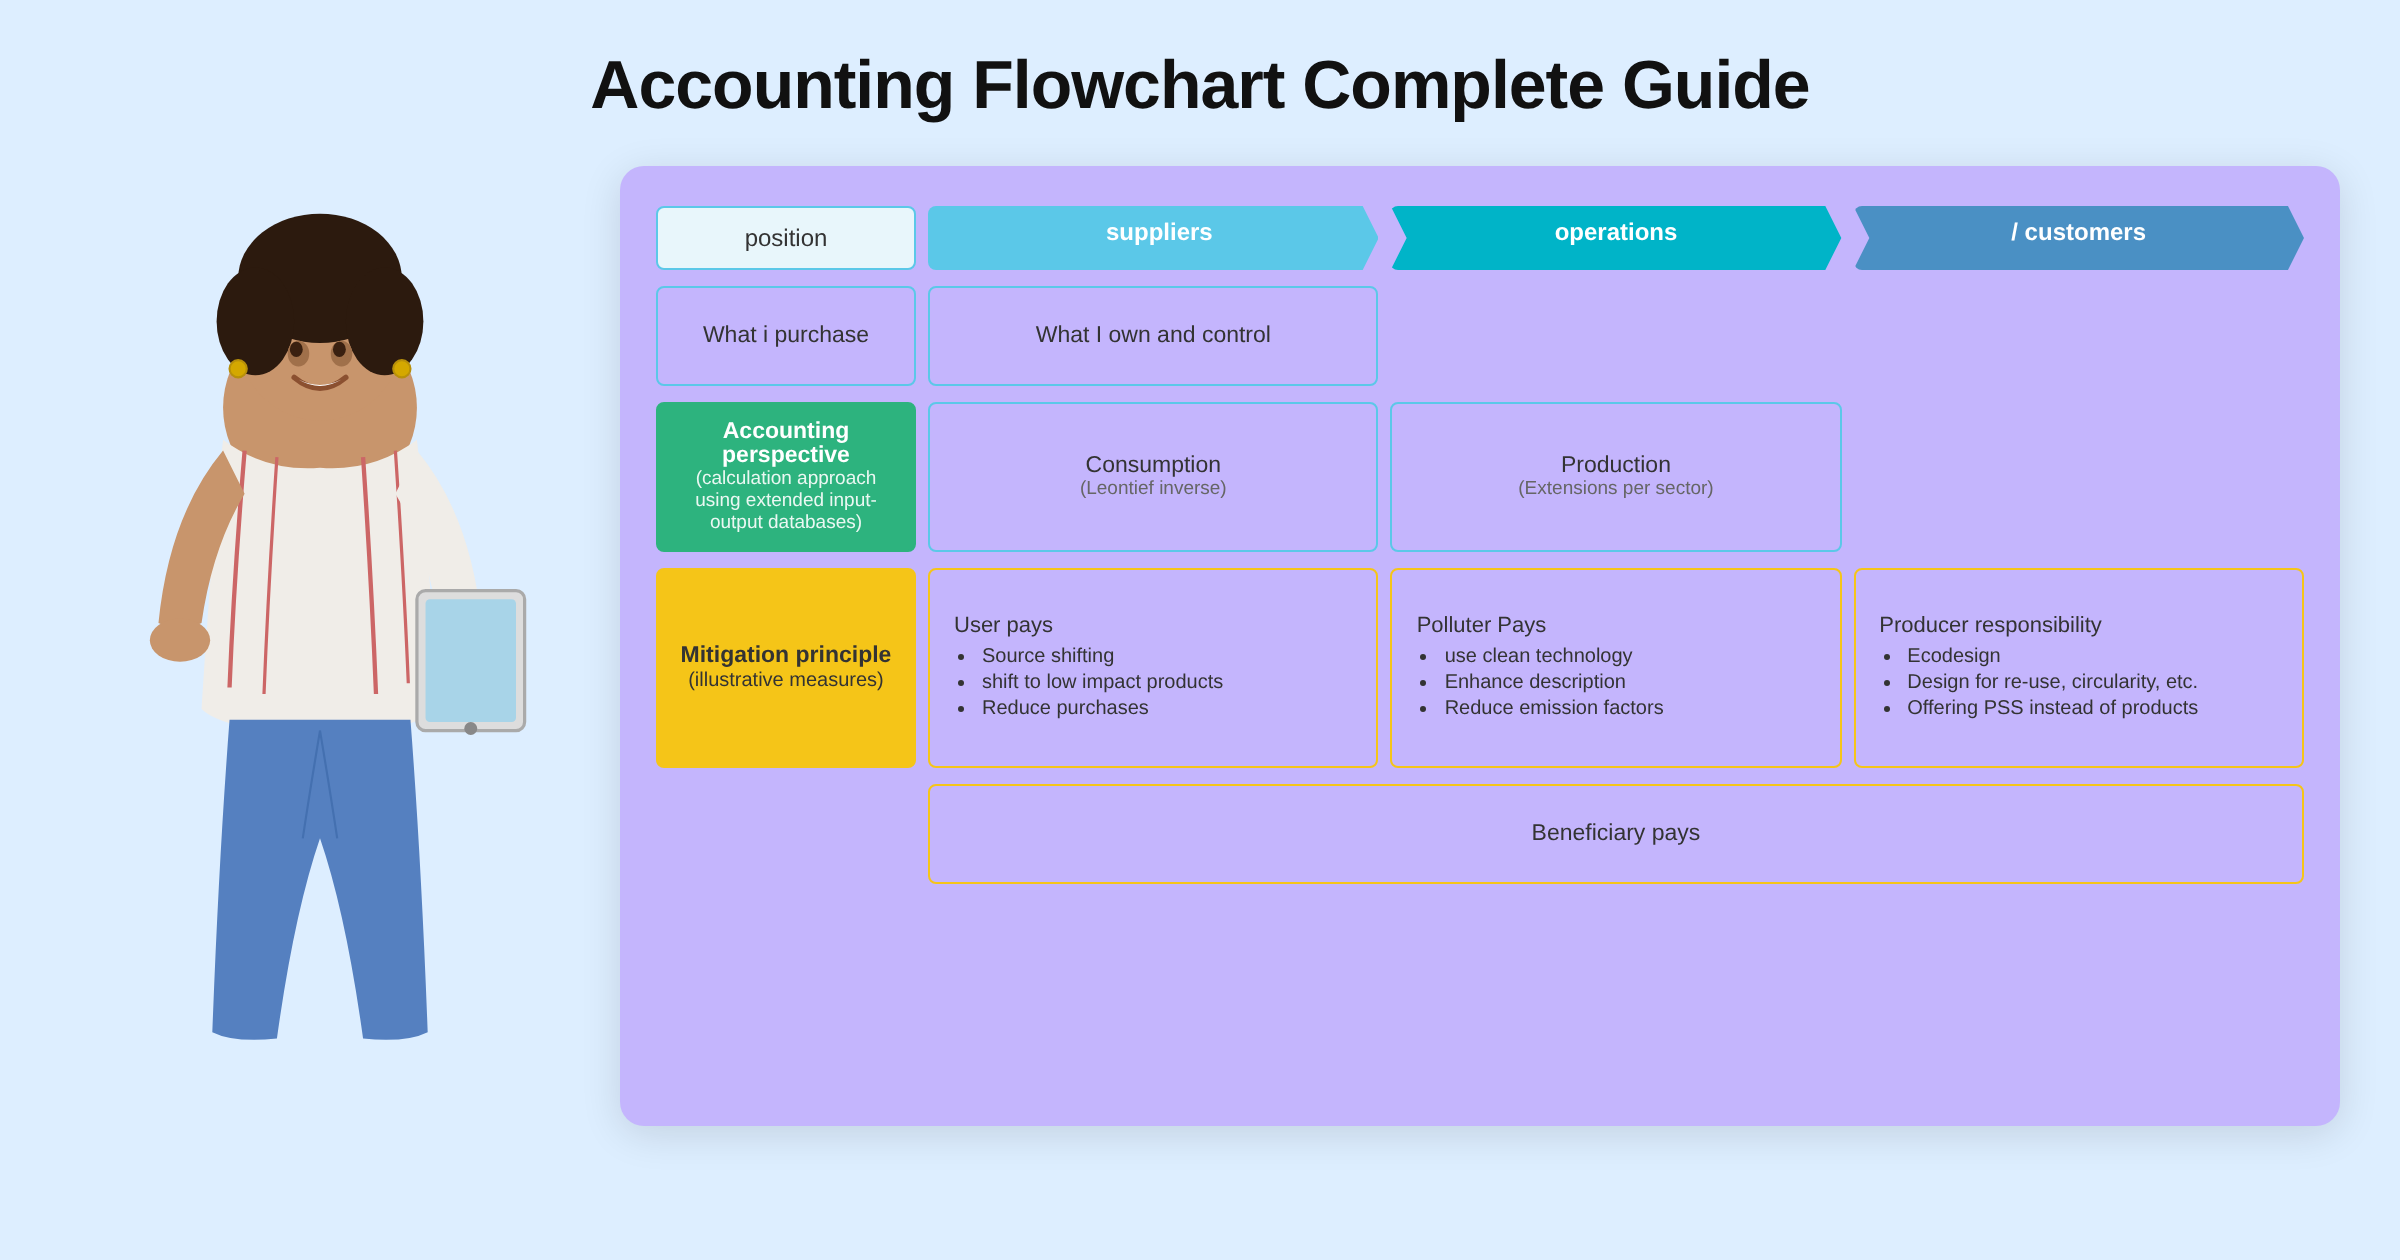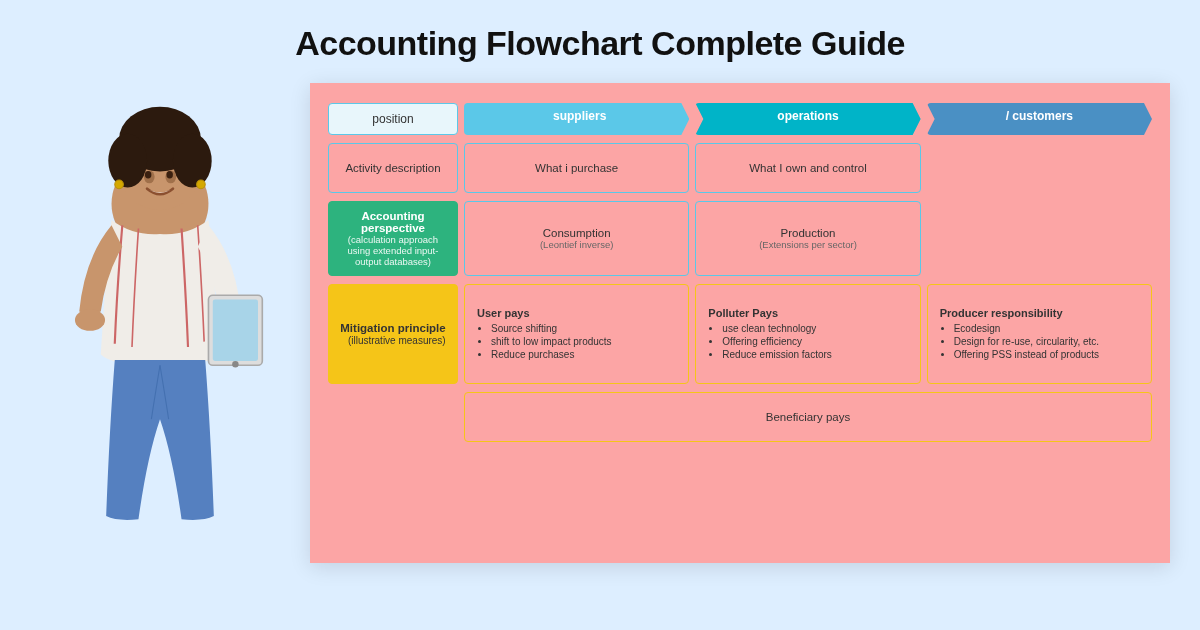--- a/index.html
+++ b/index.html
@@ -32,22 +32,22 @@
     .person-container {
       width: 280px;
       height: 520px;
       flex-shrink: 0;
       position: relative;
       margin-top: -20px;
       margin-left: -10px;
     }
 
     .flowchart-card {
-      background: #fca5a5;
-      border-radius: 0;
+      background: #c4b5fd;
+      border-radius: 12px;
       padding: 20px 18px;
       flex: 1;
       margin-top: 10px;
       box-shadow: 0 4px 20px rgba(0,0,0,0.12);
       margin-left: 10px;
       min-height: 480px;
     }
 
     
     .header-row {
@@ -120,21 +120,21 @@
 
     
     .cell-list {
       text-align: left;
       align-items: flex-start;
       flex-direction: column;
       font-size: 10.5px;
       padding: 8px 12px;
     }
     .cell-list .cell-title {
-      font-weight: 700;
+      font-weight: 400;
       margin-bottom: 4px;
       font-size: 11px;
     }
     .cell-list ul {
       list-style: disc;
       padding-left: 14px;
     }
     .cell-list ul li {
       margin-bottom: 2px;
       font-size: 10px;
@@ -214,21 +214,20 @@
   <div class="flowchart-card">
 
     <div class="header-row">
       <div class="position-cell">position</div>
       <div class="header-cell header-arrow arrow-first" style="background:#5bc8e8;padding-left:16px;">suppliers</div>
       <div class="header-cell header-arrow" style="background:#00b4c8;">operations</div>
       <div class="header-cell header-arrow" style="background:#4a90c4;">/ customers</div>
     </div>
 
     <div class="content-row">
-      <div class="cell-box">Activity description</div>
       <div class="cell-box">What i purchase</div>
       <div class="cell-box">What I own and control</div>
     </div>
 
     <div class="content-row">
       <div class="cell-box cell-box-green green-filled">
         <div>
           <strong>Accounting perspective</strong>
           <span class="sub-text" style="color:rgba(255,255,255,0.9);">(calculation approach using extended input-output databases)</span>
         </div>
@@ -243,38 +242,38 @@
         <div>
           <span>Production</span>
           <span class="sub-text">(Extensions per sector)</span>
         </div>
       </div>
     </div>
 
 
     <div class="content-row" style="align-items:stretch;">
       <div class="cell-box cell-box-yellow-bg" style="min-height:100px; flex-direction:column; align-items:center; justify-content:center;">
-        <div style="text-align:right;">
+        <div style="text-align:center;">
           <strong>Mitigation principle</strong><br>
           <span style="font-size:10px;">(illustrative measures)</span>
         </div>
       </div>
       <div class="cell-box cell-list cell-box-yellow" style="align-items:flex-start; flex-direction:column;">
         <span class="cell-title">User pays</span>
         <ul>
           <li>Source shifting</li>
           <li>shift to low impact products</li>
           <li>Reduce purchases</li>
         </ul>
       </div>
       <div class="cell-box cell-list cell-box-yellow" style="align-items:flex-start; ">
         <span class="cell-title">Polluter Pays</span>
         <ul>
           <li>use clean technology</li>
-          <li>Offering efficiency</li>
+          <li>Enhance description</li>
           <li>Reduce emission factors</li>
         </ul>
       </div>
       <div class="cell-box cell-list cell-box-yellow" style="align-items:flex-start; flex-direction:column;">
         <span class="cell-title">Producer responsibility</span>
         <ul>
           <li>Ecodesign</li>
           <li>Design for re-use, circularity, etc.</li>
           <li>Offering PSS instead of products</li>
         </ul>

